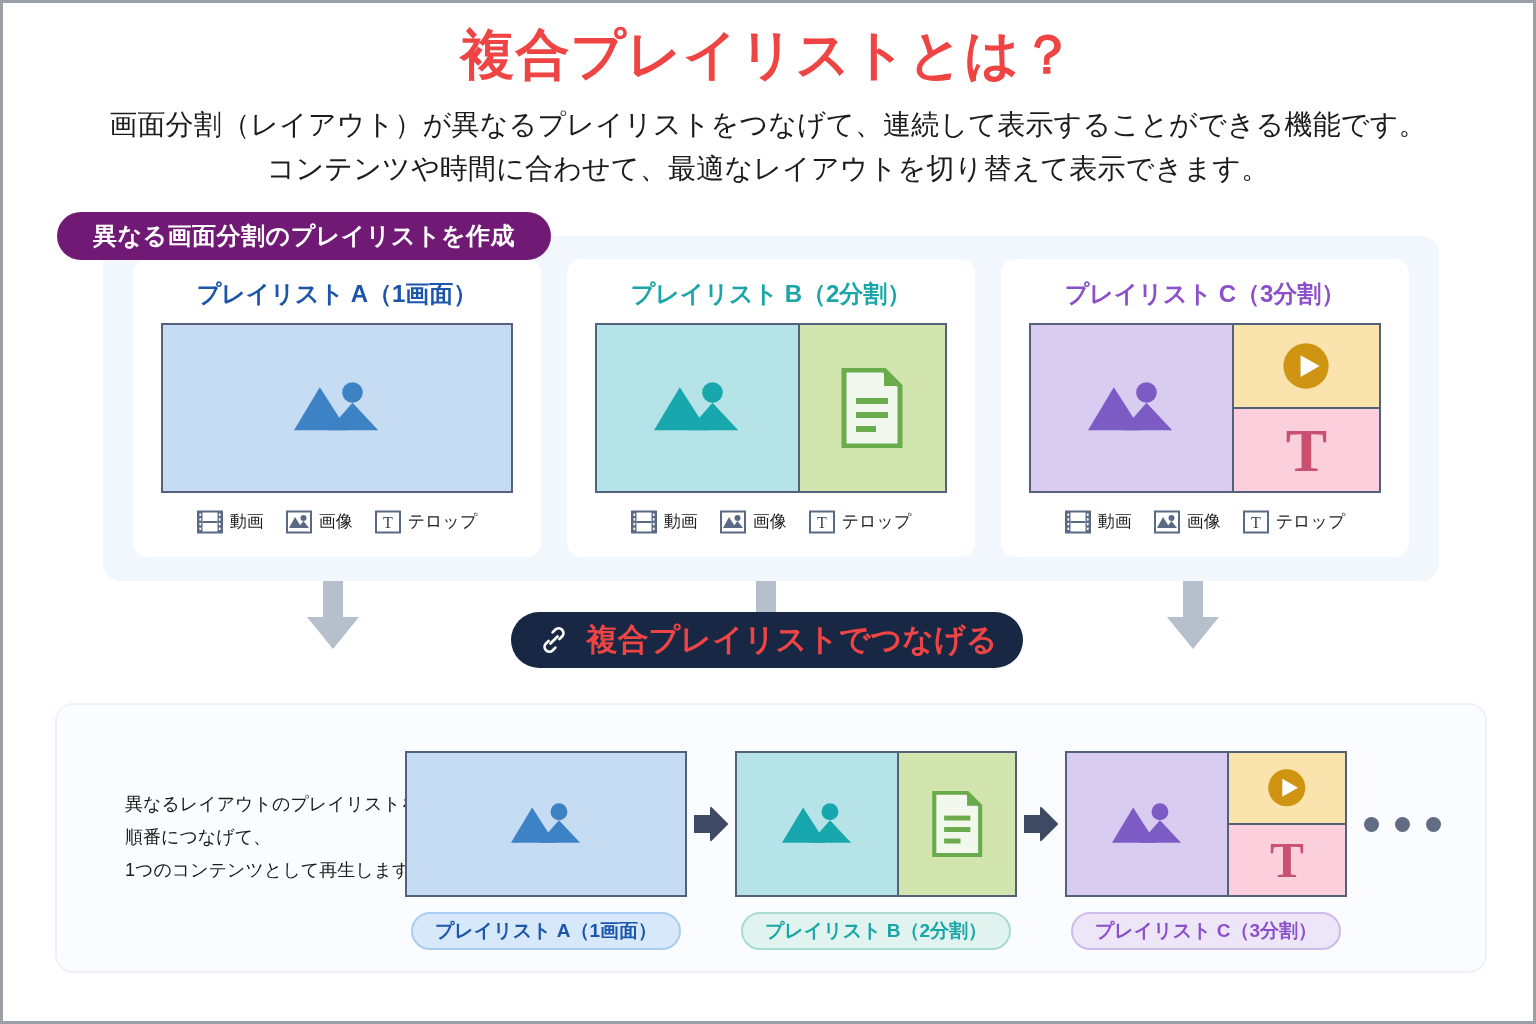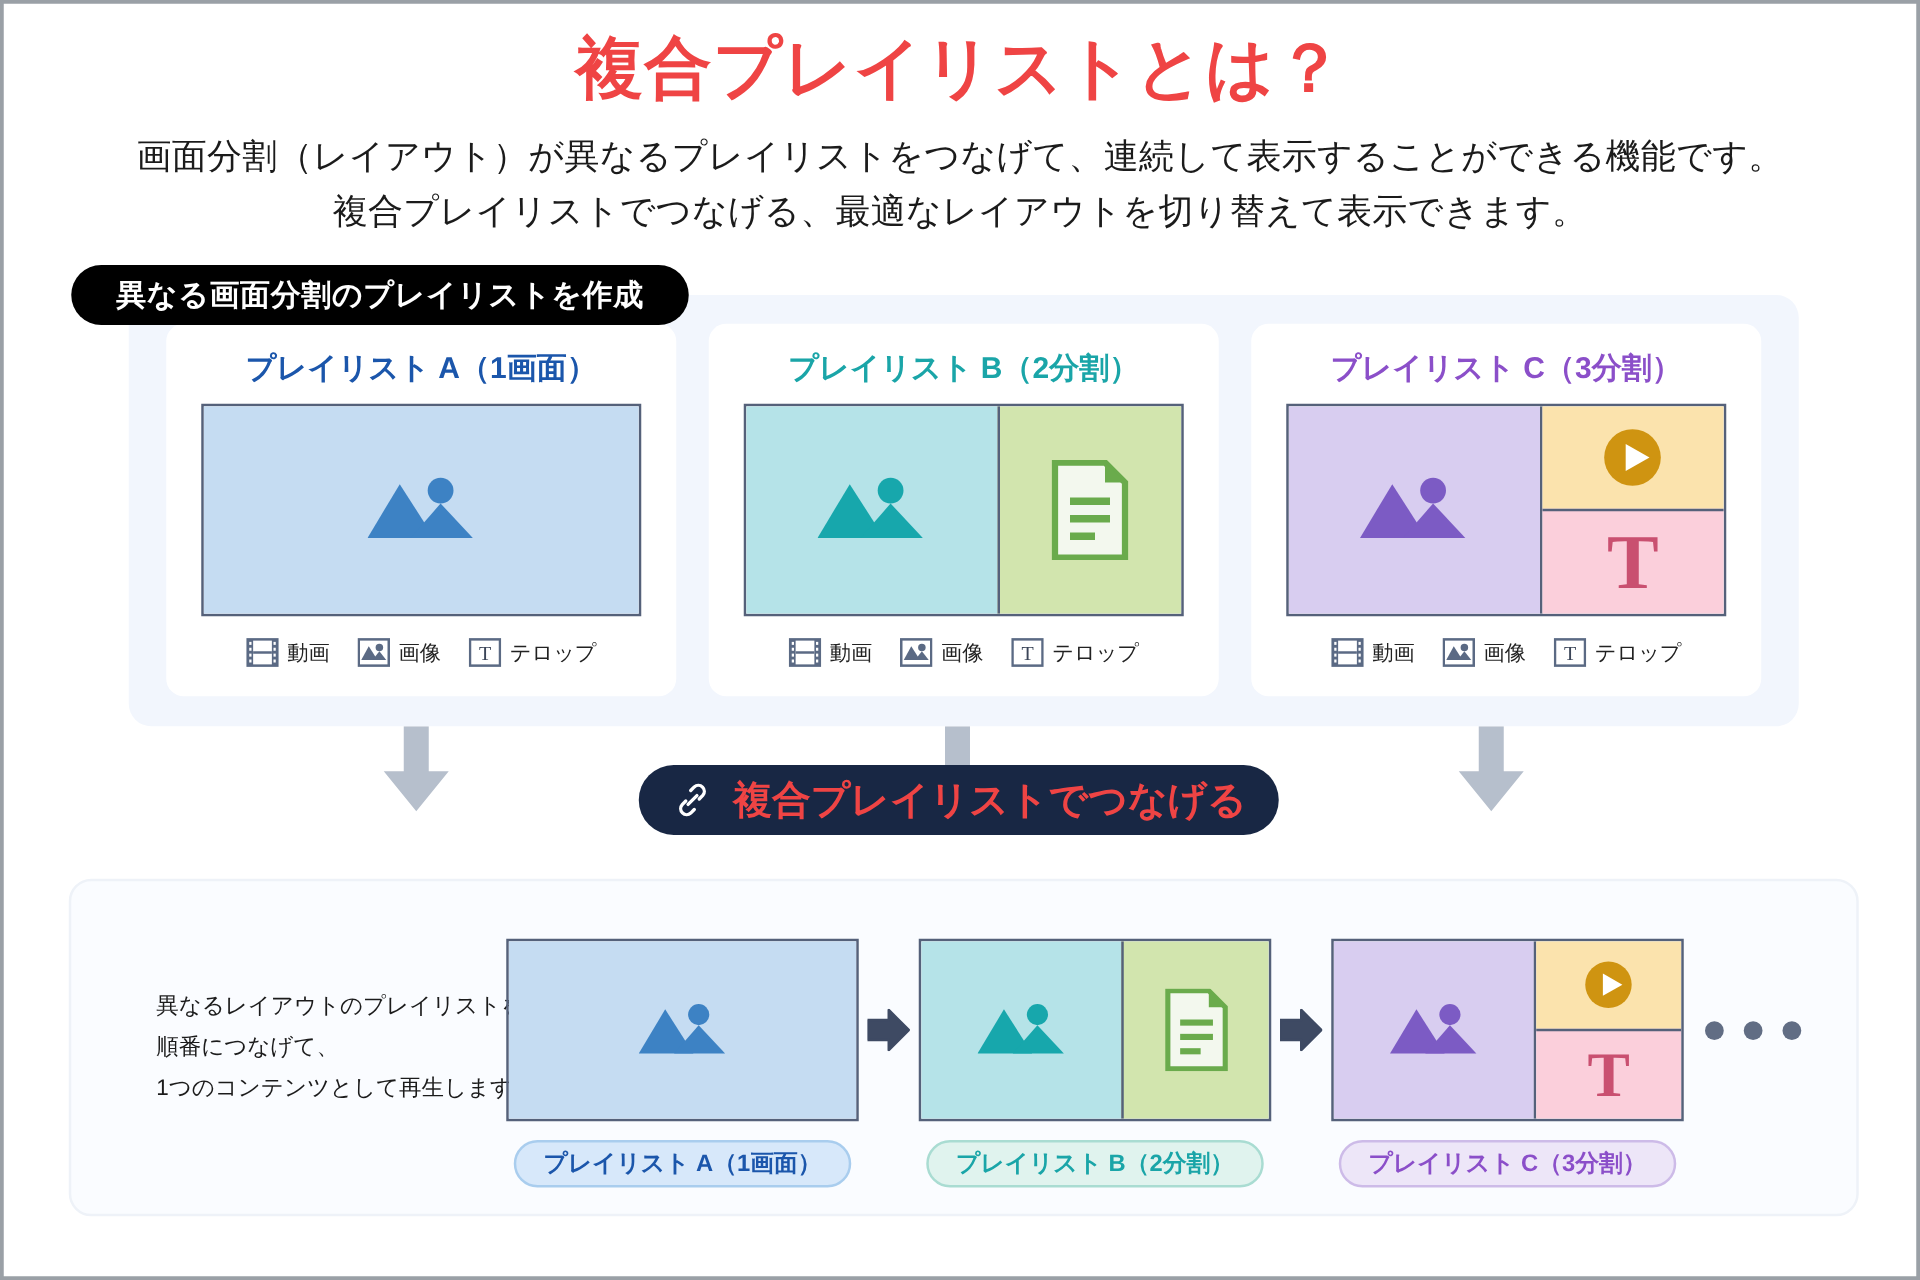--- a/index.html
+++ b/index.html
@@ -28,21 +28,21 @@
     text-align: center; color: #1b1b1b;
   }
   .subtitle .line {
     font-size: 28px; line-height: 44px; font-weight: 400;
     letter-spacing: 0.2px;
   }
 
   
   .badge {
     position: absolute;
-    background: #000000;
+    background: #701a75;
     color: #ffffff;
     border-radius: 26px;
     font-size: 24px; font-weight: 700;
     display: flex; align-items: center; justify-content: center;
     letter-spacing: 0.5px;
     z-index: 5;
   }
 
   
   .sec1 {
@@ -72,21 +72,21 @@
     border: 2px solid #55617a;
     display: flex;
     overflow: hidden;
   }
   .pane { display: flex; align-items: center; justify-content: center; }
 
   .legend {
     display: flex; align-items: center; gap: 22px;
     margin-top: 17px; font-size: 17px; color: #222;
   }
-  .legend-item { display: flex; align-items: center; gap: 7px; }
+  .legend-item { display: flex; align-items: flex-start; gap: 7px; }
 
   
   .arrow-down {
     position: absolute;
     width: 60px; height: 70px;
     z-index: 2;
   }
   .connector-pill {
     position: absolute;
     left: 508px; top: 609px;
@@ -145,21 +145,21 @@
   .t-glyph { font-family: "Liberation Serif", "DejaVu Serif", serif; font-weight: 700; }
 </style>
 </head>
 <body>
 
 <div class="page">
 
   <div class="title">複合プレイリストとは？</div>
   <div class="subtitle">
     <div class="line">画面分割（レイアウト）が異なるプレイリストをつなげて、連続して表示することができる機能です。</div>
-    <div class="line">複合プレイリストでつなげる、最適なレイアウトを切り替えて表示できます。</div>
+    <div class="line">コンテンツや時間に合わせて、最適なレイアウトを切り替えて表示できます。</div>
   </div>
 
   <div class="badge badge-create">異なる画面分割のプレイリストを作成</div>
 
   <div class="sec1">
     <div class="cards" id="cards-container">
         <div class="card">
           <div class="card-title" style="color: rgb(27, 86, 171);">プレイリスト A（1画面）</div>
           <div class="screen">
             <div class="pane" style="flex: 1 1 0%; background: rgb(197, 220, 242);">

